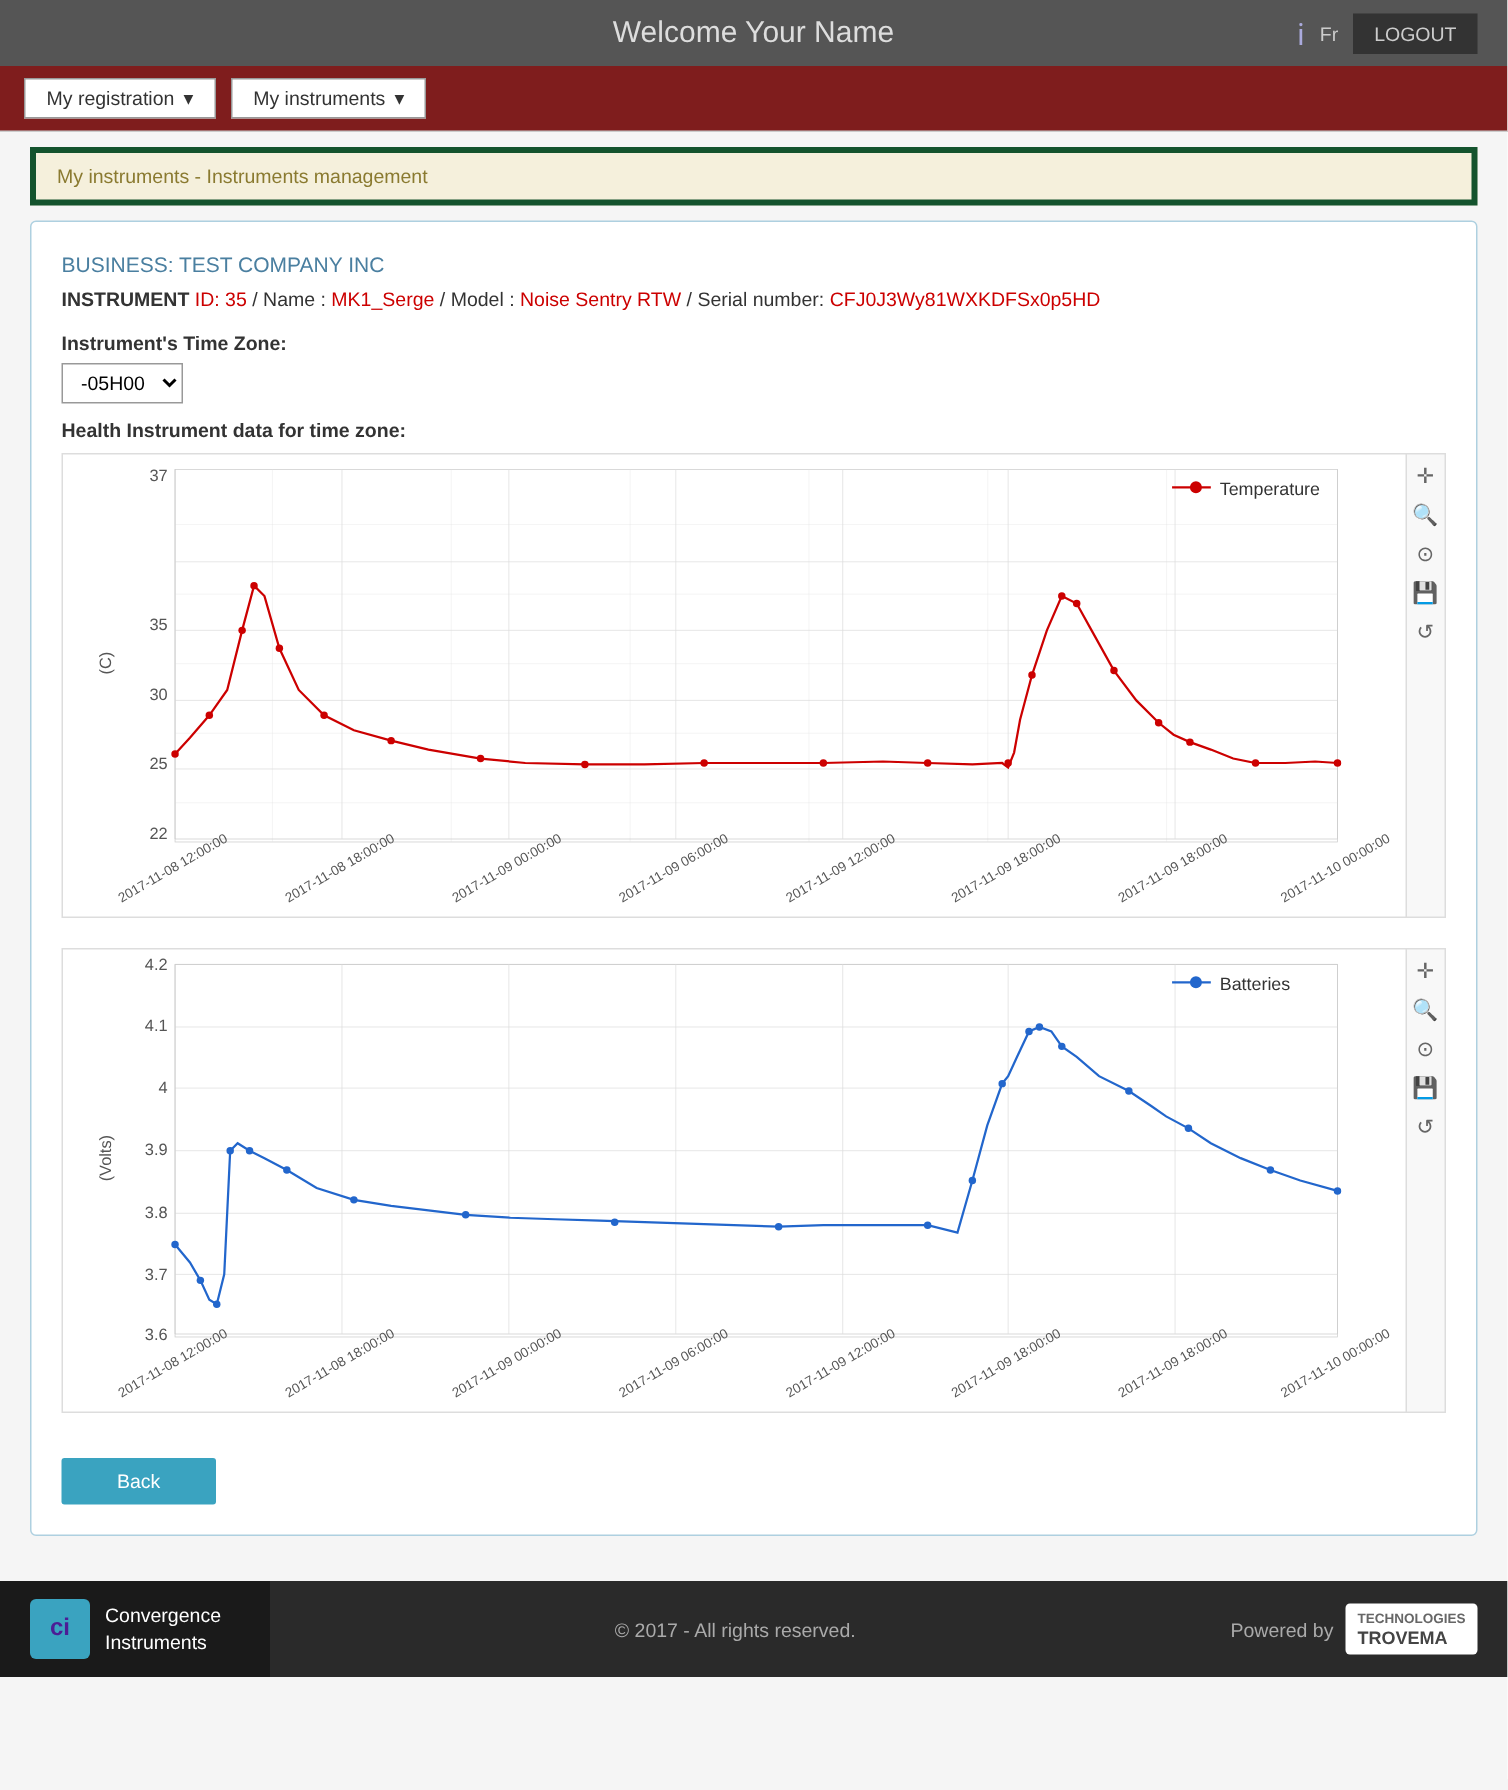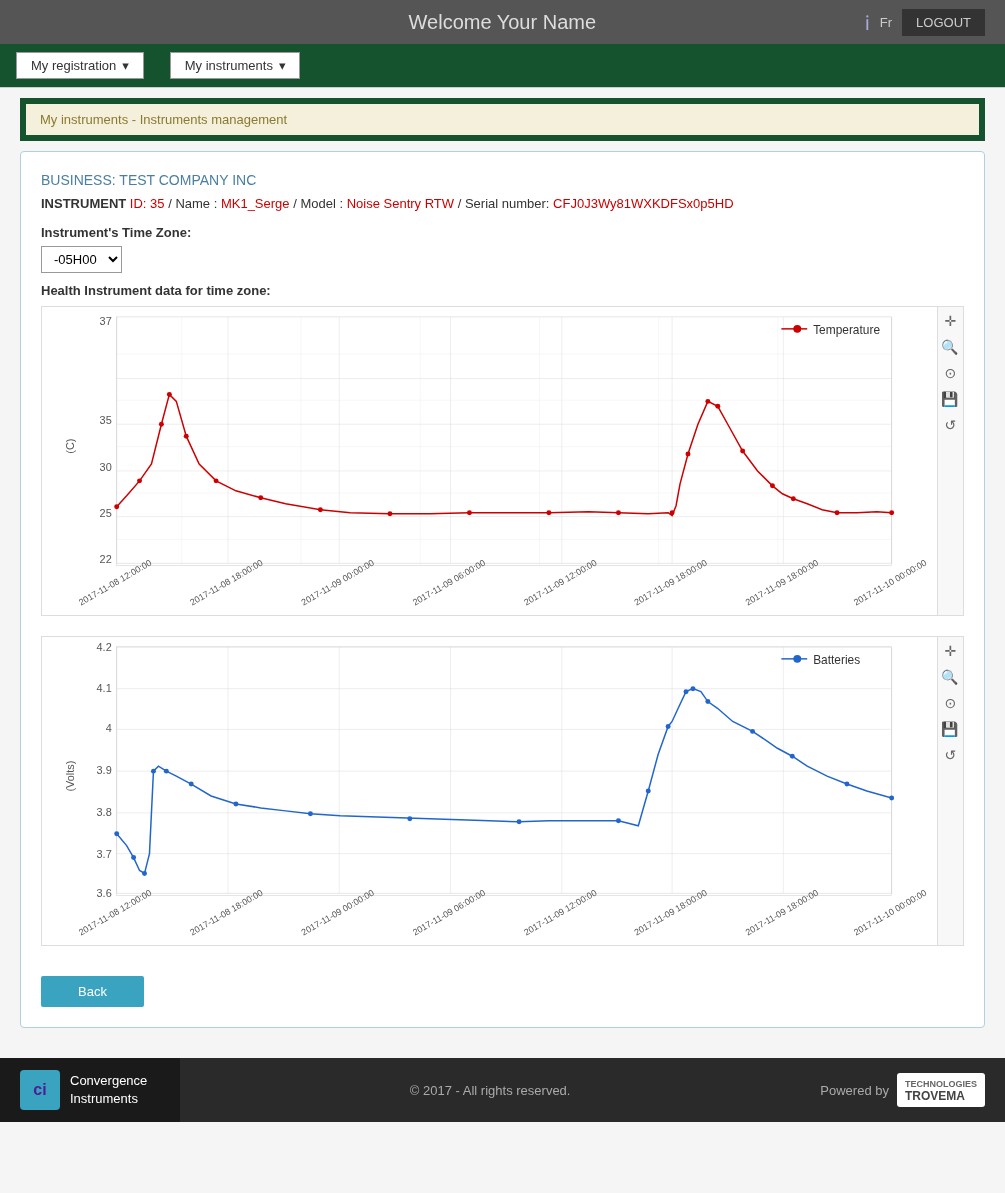--- a/index.html
+++ b/index.html
@@ -7,25 +7,25 @@
 
     
     .header { background: #555; display: flex; align-items: center; justify-content: space-between; padding: 0 20px; height: 44px; }
     .header-title { color: #ddd; font-size: 20px; font-weight: normal; flex: 1; text-align: center; }
     .header-right { display: flex; align-items: center; gap: 10px; }
     .header-icon { color: #aad; font-size: 20px; cursor: pointer; }
     .header-lang { color: #ccc; font-size: 13px; cursor: pointer; }
     .header-logout { background: #333; color: #ccc; border: none; padding: 6px 14px; cursor: pointer; font-size: 13px; }
 
     
-    .nav-bar { background: #14532d; border-bottom: 1px solid #ccc; padding: 8px 16px; display: flex; gap: 26px; }
+    .nav-bar { background: #7f1d1d; border-bottom: 1px solid #ccc; padding: 8px 16px; display: flex; gap: 10px; }
     .nav-btn { background: #fff; border: 1px solid #999; padding: 5px 14px; cursor: pointer; font-size: 13px; display: flex; align-items: center; gap: 6px; color: #333; }
 
     
-    .breadcrumb-bar { background: #f5f0dc; border: 6px solid #14532d; margin: 10px 20px; padding: 8px 14px; color: #8a7a30; font-size: 13px; }
+    .breadcrumb-bar { background: #f5f0dc; border: 4px solid #14532d; margin: 10px 20px; padding: 8px 14px; color: #8a7a30; font-size: 13px; }
 
     
     .main-card { background: #fff; border: 1px solid #aed0e0; border-radius: 4px; margin: 10px 20px; padding: 20px; }
     .business-title { color: #4a7fa0; font-size: 14px; margin-bottom: 8px; }
     .instrument-info { font-size: 13px; margin-bottom: 14px; }
     .instrument-info .label { font-weight: bold; margin-top: 18px; }
     .instrument-info .value { color: #c00; }
 
     .timezone-label { font-size: 13px; margin-bottom: 6px; font-weight: bold; }
     .timezone-select { display: flex; align-items: flex-start; gap: 0; margin-bottom: 10px; }

